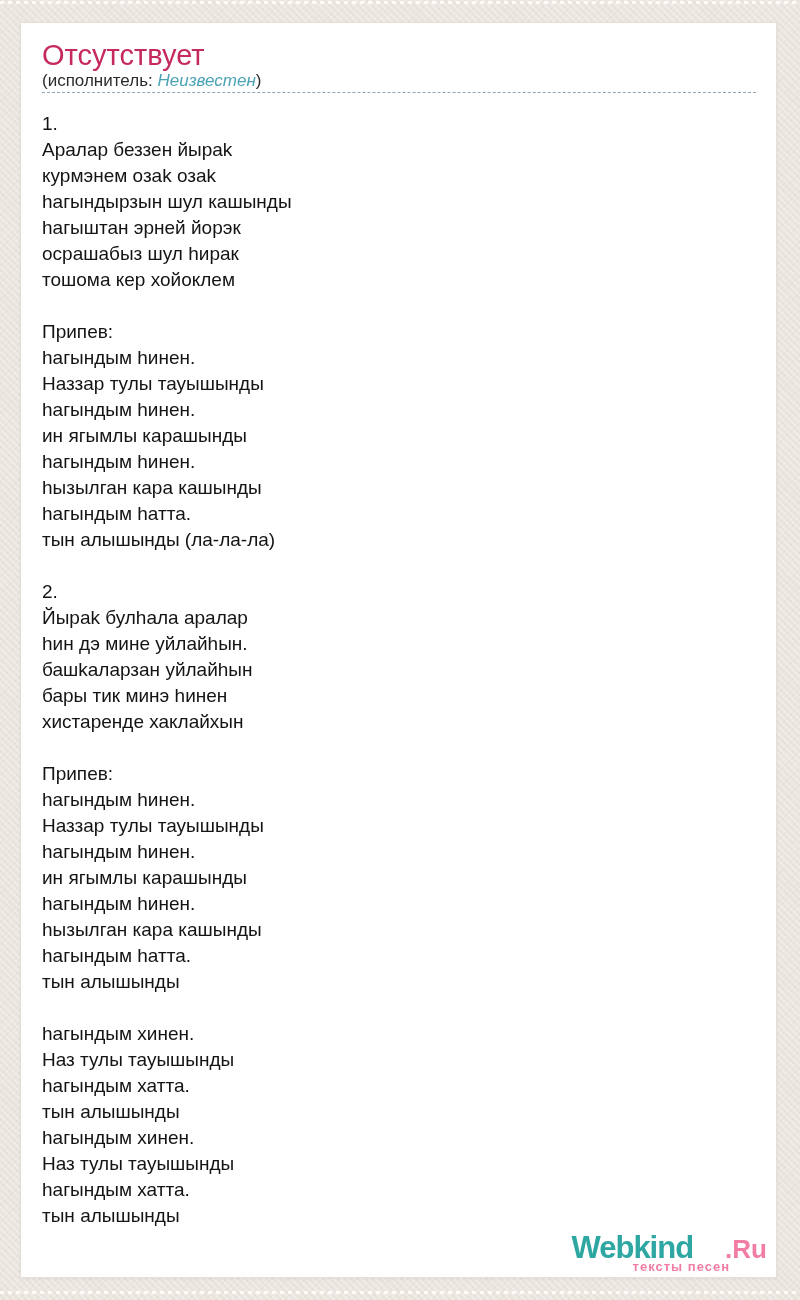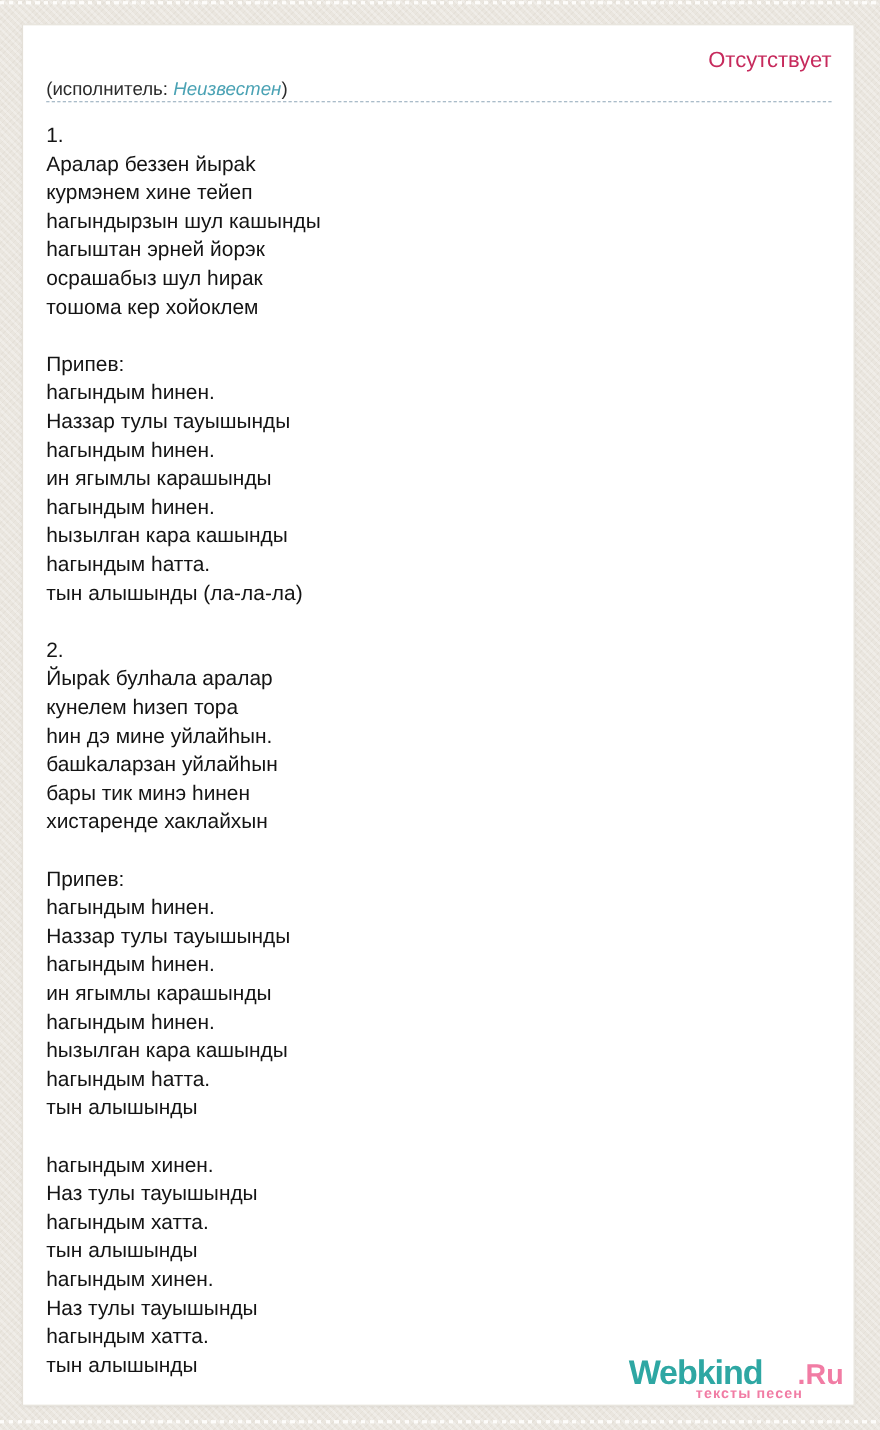--- a/index.html
+++ b/index.html
@@ -37,25 +37,24 @@
     box-sizing: border-box;
     background: #ffffff;
     border: 1px solid #e4e0d8;
     box-shadow: 0 1px 3px rgba(0,0,0,0.06);
     padding: 16px 20px 0 21px;
     z-index: 2;
   }
 
   .title {
     margin: 0;
-    font-size: 20px;
+    font-size: 29px;
     font-weight: 500;
     line-height: 32px;
     color: var(--title-color, #c62a5c);
-    text-align: right;
   }
 
   .artist-line {
     font-size: 17px;
     line-height: 20px;
     color: #2b2b2b;
     padding-bottom: 1px;
     border-bottom: 1px dashed #8fa6b8;
   }
   .artist-link {
@@ -108,41 +107,40 @@
 <div class="edge-dots top"></div>
 
 <div class="card">
   <h1 class="title">Отсутствует</h1>
   <div class="artist-line"><span>(исполнитель: </span><a class="artist-link">Неизвестен</a><span>)</span></div>
 
   <div class="lyrics" id="lyrics">
       <div class="stanza">
         <div class="line">1.</div>
         <div class="line">Аралар беззен йыраk</div>
-        <div class="line">курмэнем хине тейеп</div>
+        <div class="line">курмэнем озаk озаk</div>
         <div class="line">hагындырзын шул кашынды</div>
         <div class="line">hагыштан эрней йорэк</div>
         <div class="line">осрашабыз шул hирак</div>
         <div class="line">тошома кер хойоклем</div>
       </div>
       <div class="stanza">
         <div class="line">Припев:</div>
         <div class="line">hагындым hинен.</div>
         <div class="line">Наззар тулы тауышынды</div>
         <div class="line">hагындым hинен.</div>
         <div class="line">ин ягымлы карашынды</div>
         <div class="line">hагындым hинен.</div>
         <div class="line">hызылган кара кашынды</div>
         <div class="line">hагындым hатта.</div>
         <div class="line">тын алышынды (ла-ла-ла)</div>
       </div>
       <div class="stanza">
         <div class="line">2.</div>
         <div class="line">Йыраk булhала аралар</div>
-        <div class="line">кунелем hизеп тора</div>
         <div class="line">hин дэ мине уйлайhын.</div>
         <div class="line">башkаларзан уйлайhын</div>
         <div class="line">бары тик минэ hинен</div>
         <div class="line">хистаренде хаклайхын</div>
       </div>
       <div class="stanza">
         <div class="line">Припев:</div>
         <div class="line">hагындым hинен.</div>
         <div class="line">Наззар тулы тауышынды</div>
         <div class="line">hагындым hинен.</div>

